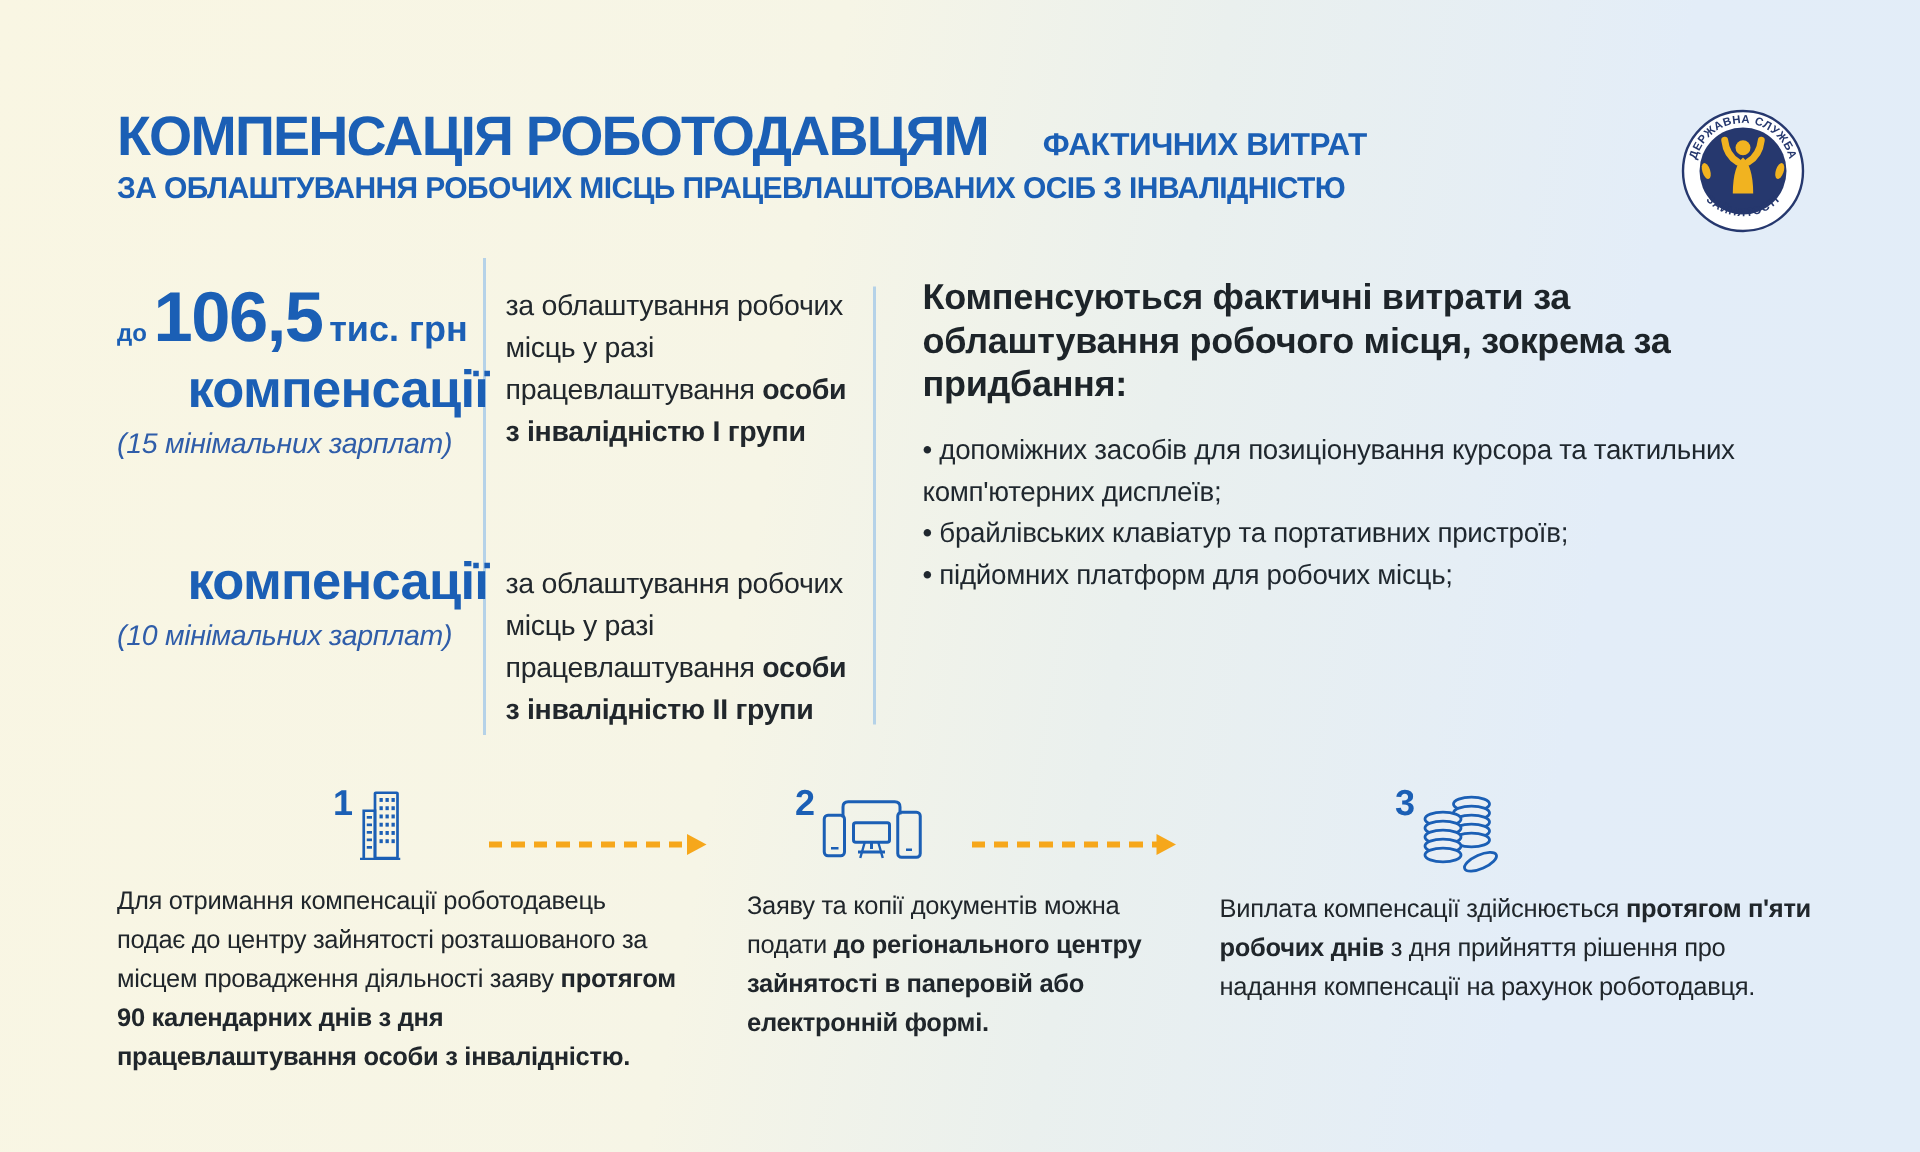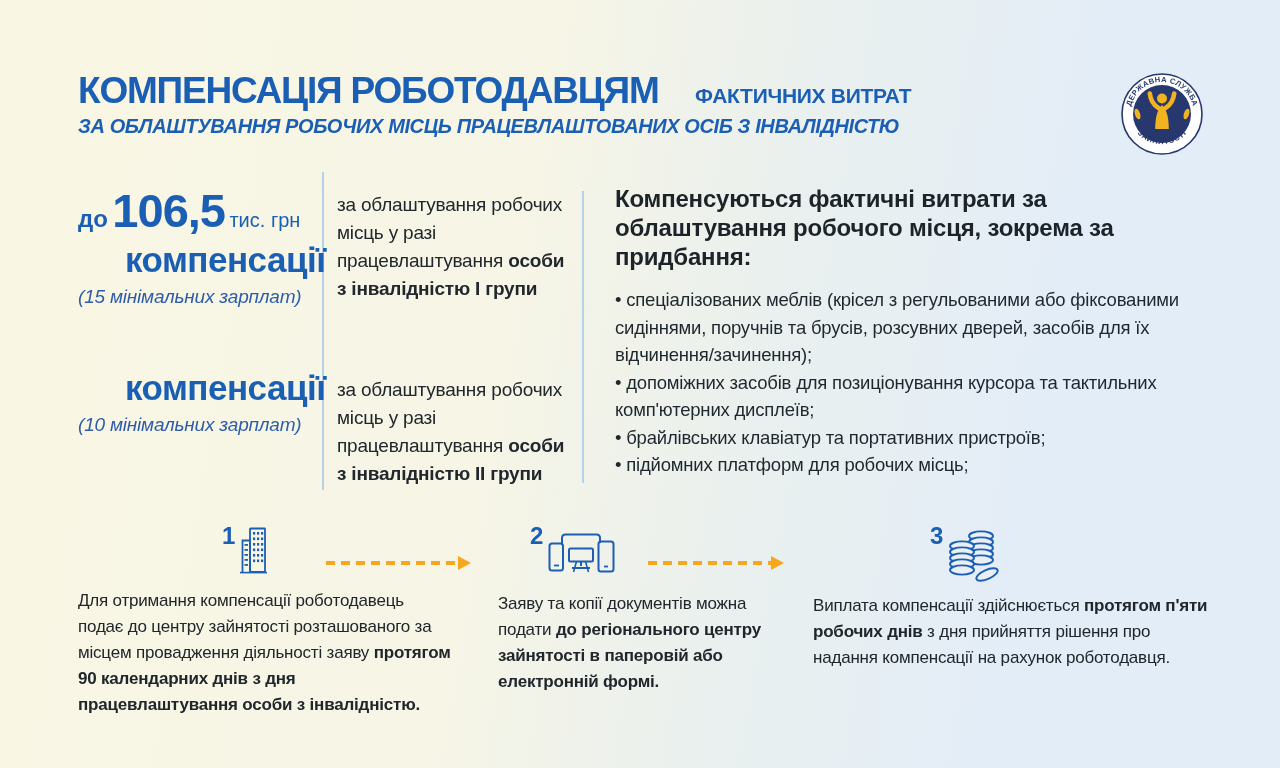--- a/index.html
+++ b/index.html
@@ -6,34 +6,34 @@
   html,body { background:#ccc; }
   .canvas {
     position:relative; width:1280px; height:768px; overflow:hidden;
     background:linear-gradient(100deg, #f9f6e3 0%, #f6f5e6 40%, #eaf0ee 58%, #e3edf8 80%, #e2edf8 100%);
     font-family:"Liberation Sans", sans-serif; color:#20262b;
   }
   
   .title-row { position:absolute; left:78px; top:70px; white-space:nowrap; }
   .title-main { display:inline-block; font-size:37px; font-weight:700; color:#1b5fb5; letter-spacing:-1.2px; }
   .title-suffix { display:inline-block; font-size:21px; font-weight:700; color:#1b5fb5; margin-left:32px; letter-spacing:-0.3px; vertical-align:baseline; }
-  .subtitle { position:absolute; left:78px; top:115px; font-size:20px; font-weight:700; color:#1b5fb5; letter-spacing:-0.4px; white-space:nowrap;font-style:italic; }
+  .subtitle { position:absolute; left:78px; top:115px; font-size:20px; font-weight:700; color:#1b5fb5; letter-spacing:-0.4px; white-space:nowrap; }
   .logo { position:absolute; left:1120px; top:72px; width:84px; height:84px; }
 
   
   .divider { position:absolute; width:2px; background:#b5d2e8; }
   .divider-1 { left:322px; top:172px; height:318px; }
   .divider-2 { left:582px; top:191px; height:292px; }
 
   
   .amount { position:absolute; left:78px; width:242px; color:#1b5fb5; }
   .amount-line { white-space:nowrap; }
-  .amount-prefix { font-size:24px; font-weight:700; }
+  .amount-prefix { font-size:16px; font-weight:700; }
   .amount-value { font-size:47px; font-weight:700; letter-spacing:-1px; }
-  .amount-unit { font-size:20px; font-weight:400; }
+  .amount-unit { font-size:24px; font-weight:700; }
   .amount-label { font-size:35px; font-weight:700; letter-spacing:-0.5px; margin-top:2px;margin-left:47px; }
   .amount-note { font-size:19px; font-style:italic; color:#2f5da9; margin-top:6px; letter-spacing:-0.2px; }
 
   
   .condition { position:absolute; left:337px; width:234px; font-size:19px; line-height:28px; color:#21272c; letter-spacing:-0.2px; }
   .condition b, .details b, .step-text b { font-weight:700; }
 
   
   .details { position:absolute; left:615px; top:184px; width:600px; }
   .details-heading { font-size:24px; font-weight:700; line-height:29px; color:#1d2429; letter-spacing:-0.2px; }
@@ -102,21 +102,20 @@
   <div class="condition" style="top:191px">
     <span>за облаштування робочих місць у разі працевлаштування </span><b>особи з інвалідністю І групи</b>
   </div>
   <div class="condition" style="top:376px">
     <span>за облаштування робочих місць у разі працевлаштування </span><b>особи з інвалідністю ІІ групи</b>
   </div>
 
   <div class="details">
     <div class="details-heading">Компенсуються фактичні витрати за облаштування робочого місця, зокрема за придбання:</div>
     <ul class="details-list">
-        <li>спеціалізованих меблів (крісел з регульованими або фіксованими сидіннями, поручнів та брусів, розсувних дверей, засобів для їх відчинення/зачинення);</li>
         <li>допоміжних засобів для позиціонування курсора та тактильних комп'ютерних дисплеїв;</li>
         <li>брайлівських клавіатур та портативних пристроїв;</li>
         <li>підйомних платформ для робочих місць;</li>
       </ul>
   </div>
 
   <div class="step-num" style="left:222px; top:522px">1</div>
   <svg class="step-icon" style="left:240px; top:527px" width="27" height="48" viewBox="0 0 27 48" fill="none" stroke="#1b5fb5" stroke-width="1.8">
     <rect x="10" y="1.5" width="15" height="43.5" rx="0.5"></rect>
     <path d="M10,45 V13.5 H2.5 V45"></path>

